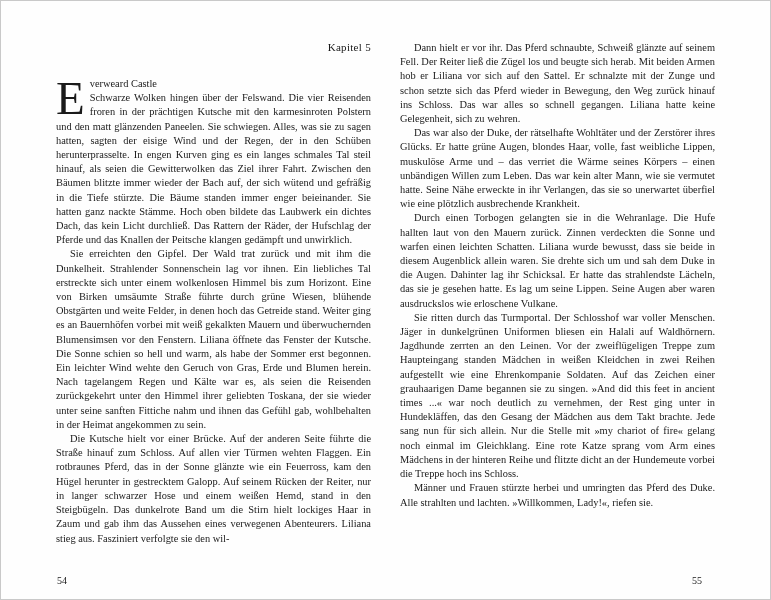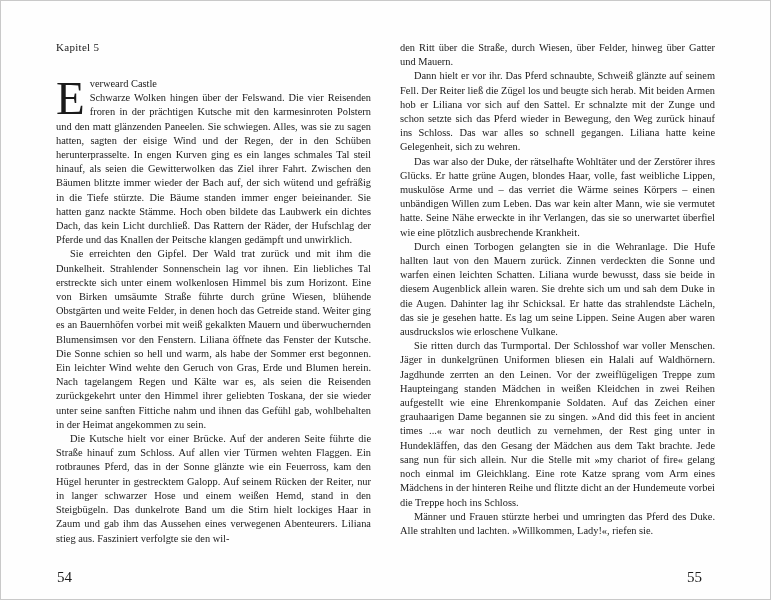--- a/index.html
+++ b/index.html
@@ -19,42 +19,42 @@
   }
   .spread {
     display: flex;
     gap: 29px;
     padding: 40px 55px 0 55px;
   }
   .page-col { width: 316px; }
   .chapter-heading {
     font-size: 11px;
     font-weight: normal;
-    text-align: left;
+    text-align: right;
     letter-spacing: 0.3px;
     margin-bottom: 24px;
   }
   .body-text {
     font-size: 10.4px;
     line-height: 14.2px;
     text-align: justify;
     hyphens: auto;
   }
   .body-text p { text-align: justify; }
   p.indent { text-indent: 14px; }
   .dropcap {
     float: left;
     font-size: 47px;
     line-height: 38px;
     padding: 2px 5px 0 0;
   }
   .pagenum {
     position: absolute;
     bottom: 13px;
-    font-size: 15px;
+    font-size: 10px;
   }
   .pagenum.pn-left  { left: 56px; }
   .pagenum.pn-right { right: 68px; }
 </style>
 </head>
 <body>
 
 <div class="frame">
   <div class="spread">
 
@@ -62,21 +62,20 @@
       <div class="chapter-heading">Kapitel 5</div>
       <div class="body-text">
         <p class="opening"><span class="dropcap">E</span><span>verweard Castle</span><br><span>Schwarze Wolken hingen über der Felswand. Die vier Reisenden froren in der prächtigen Kutsche mit den karmesinroten Polstern und den matt glänzenden Paneelen. Sie schwiegen. Alles, was sie zu sagen hatten, sagten der eisige Wind und der Regen, der in den Schüben herunterprasselte. In engen Kurven ging es ein langes schmales Tal steil hinauf, als seien die Gewitterwolken das Ziel ihrer Fahrt. Zwischen den Bäumen blitzte immer wieder der Bach auf, der sich wütend und gefräßig in die Tiefe stürzte. Die Bäume standen immer enger beieinander. Sie hatten ganz nackte Stämme. Hoch oben bildete das Laubwerk ein dichtes Dach, das kein Licht durchließ. Das Rattern der Räder, der Hufschlag der Pferde und das Knallen der Peitsche klangen gedämpft und unwirklich.</span></p>
         <p class="indent">Sie erreichten den Gipfel. Der Wald trat zurück und mit ihm die Dunkelheit. Strahlender Sonnenschein lag vor ihnen. Ein liebliches Tal erstreckte sich unter einem wolkenlosen Himmel bis zum Horizont. Eine von Birken umsäumte Straße führte durch grüne Wiesen, blühende Obstgärten und weite Felder, in denen hoch das Getreide stand. Weiter ging es an Bauernhöfen vorbei mit weiß gekalkten Mauern und überwuchernden Blumensimsen vor den Fenstern. Liliana öffnete das Fenster der Kutsche. Die Sonne schien so hell und warm, als habe der Sommer erst begonnen. Ein leichter Wind wehte den Geruch von Gras, Erde und Blumen herein. Nach tagelangem Regen und Kälte war es, als seien die Reisenden zurückgekehrt unter den Himmel ihrer geliebten Toskana, der sie wieder unter seine sanften Fittiche nahm und ihnen das Gefühl gab, wohlbehalten in der Heimat angekommen zu sein.</p>
         <p class="indent">Die Kutsche hielt vor einer Brücke. Auf der anderen Seite führte die Straße hinauf zum Schloss. Auf allen vier Türmen wehten Flaggen. Ein rotbraunes Pferd, das in der Sonne glänzte wie ein Feuerross, kam den Hügel herunter in gestrecktem Galopp. Auf seinem Rücken der Reiter, nur in langer schwarzer Hose und einem weißen Hemd, stand in den Steigbügeln. Das dunkelrote Band um die Stirn hielt lockiges Haar in Zaum und gab ihm das Aussehen eines verwegenen Abenteurers. Liliana stieg aus. Fasziniert verfolgte sie den wil-</p>
       </div>
     </div>
 
     <div class="page-col">
       <div class="body-text">
-        <p>den Ritt über die Straße, durch Wiesen, über Felder, hinweg über Gatter und Mauern.</p>
         <p class="indent">Dann hielt er vor ihr. Das Pferd schnaubte, Schweiß glänzte auf seinem Fell. Der Reiter ließ die Zügel los und beugte sich herab. Mit beiden Armen hob er Liliana vor sich auf den Sattel. Er schnalzte mit der Zunge und schon setzte sich das Pferd wieder in Bewegung, den Weg zurück hinauf ins Schloss. Das war alles so schnell gegangen. Liliana hatte keine Gelegenheit, sich zu wehren.</p>
         <p class="indent">Das war also der Duke, der rätselhafte Wohltäter und der Zerstörer ihres Glücks. Er hatte grüne Augen, blondes Haar, volle, fast weibliche Lippen, muskulöse Arme und – das verriet die Wärme seines Körpers – einen unbändigen Willen zum Leben. Das war kein alter Mann, wie sie vermutet hatte. Seine Nähe erweckte in ihr Verlangen, das sie so unerwartet überfiel wie eine plötzlich ausbrechende Krankheit.</p>
         <p class="indent">Durch einen Torbogen gelangten sie in die Wehranlage. Die Hufe hallten laut von den Mauern zurück. Zinnen verdeckten die Sonne und warfen einen leichten Schatten. Liliana wurde bewusst, dass sie beide in diesem Augenblick allein waren. Sie drehte sich um und sah dem Duke in die Augen. Dahinter lag ihr Schicksal. Er hatte das strahlendste Lächeln, das sie je gesehen hatte. Es lag um seine Lippen. Seine Augen aber waren ausdruckslos wie erloschene Vulkane.</p>
         <p class="indent">Sie ritten durch das Turmportal. Der Schlosshof war voller Menschen. Jäger in dunkelgrünen Uniformen bliesen ein Halali auf Waldhörnern. Jagdhunde zerrten an den Leinen. Vor der zweiflügeligen Treppe zum Haupteingang standen Mädchen in weißen Kleidchen in zwei Reihen aufgestellt wie eine Ehrenkompanie Soldaten. Auf das Zeichen einer grauhaarigen Dame begannen sie zu singen. »And did this feet in ancient times ...« war noch deutlich zu vernehmen, der Rest ging unter in Hundekläffen, das den Gesang der Mädchen aus dem Takt brachte. Jede sang nun für sich allein. Nur die Stelle mit »my chariot of fire« gelang noch einmal im Gleichklang. Eine rote Katze sprang vom Arm eines Mädchens in der hinteren Reihe und flitzte dicht an der Hundemeute vorbei die Treppe hoch ins Schloss.</p>
         <p class="indent">Männer und Frauen stürzte herbei und umringten das Pferd des Duke. Alle strahlten und lachten. »Willkommen, Lady!«, riefen sie.</p>
       </div>
     </div>
 
   </div>
 

